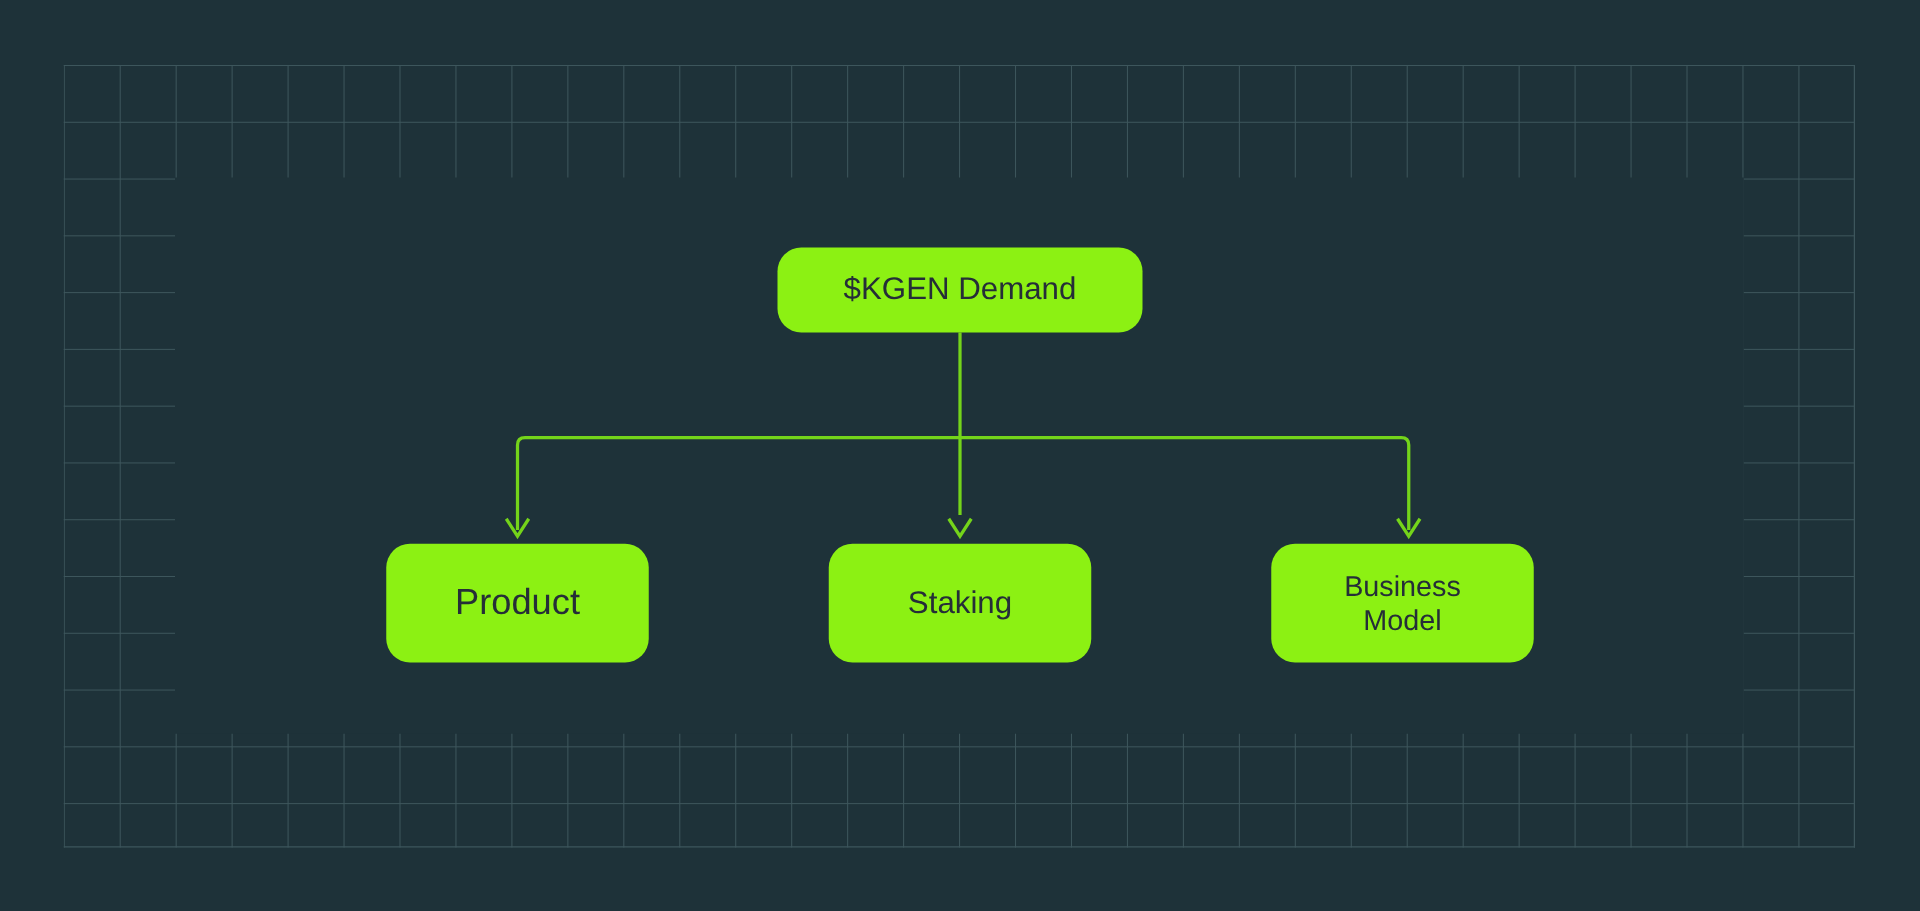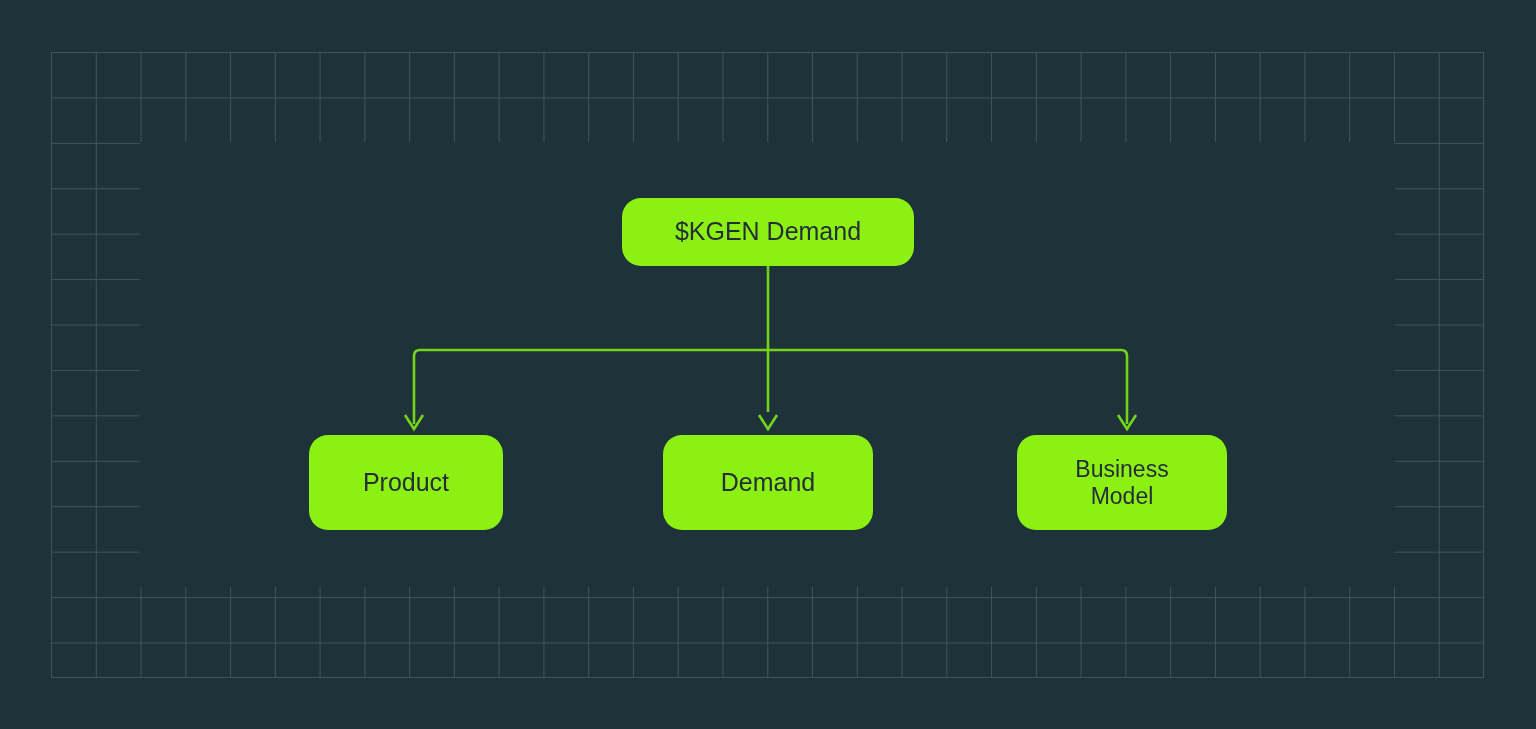--- a/index.html
+++ b/index.html
@@ -86,23 +86,23 @@
   #node-root {
     left: 622px;
     top: 198px;
     width: 292px;
     height: 68px;
     font-size: 25px;
   }
   #node-product {
     left: 309px;
     top: 435px;
-    width: 194px;
+    width: 210px;
     height: 95px;
-    font-size: 25px;
+    font-size: 29px;
   }
   #node-staking {
     left: 663px;
     top: 435px;
     width: 210px;
     height: 95px;
     font-size: 25px;
   }
   #node-business-model {
     left: 1017px;
@@ -134,18 +134,18 @@
 
     <path d="M 759 415 L 768 429 L 777 415" fill="none" stroke="#74d41a" stroke-width="2.6" stroke-linecap="butt" stroke-linejoin="miter"></path>
 
     <path d="M 1118 415 L 1127 429 L 1136 415" fill="none" stroke="#74d41a" stroke-width="2.6" stroke-linecap="butt" stroke-linejoin="miter"></path>
   </svg>
 
   <div class="node" id="node-root">$KGEN Demand</div>
 
   <div class="node" id="node-product">Product</div>
 
-  <div class="node" id="node-staking">Demand</div>
+  <div class="node" id="node-staking">Staking</div>
 
   <div class="node" id="node-business-model">Business
 Model</div>
 
 </div>
 
 </body></html>

